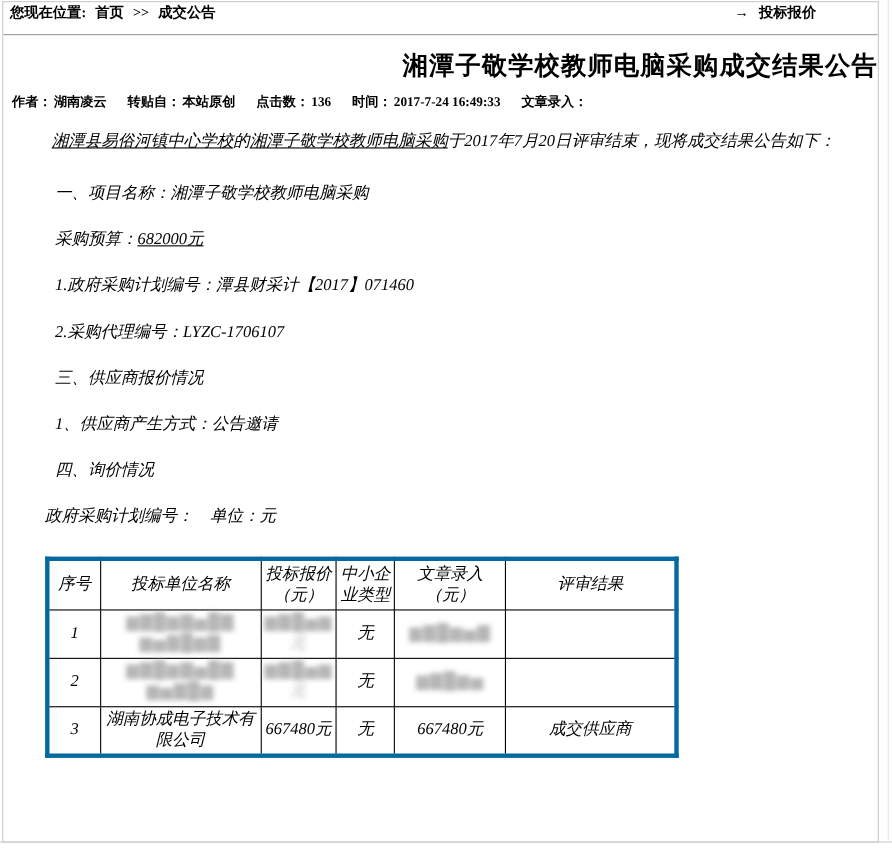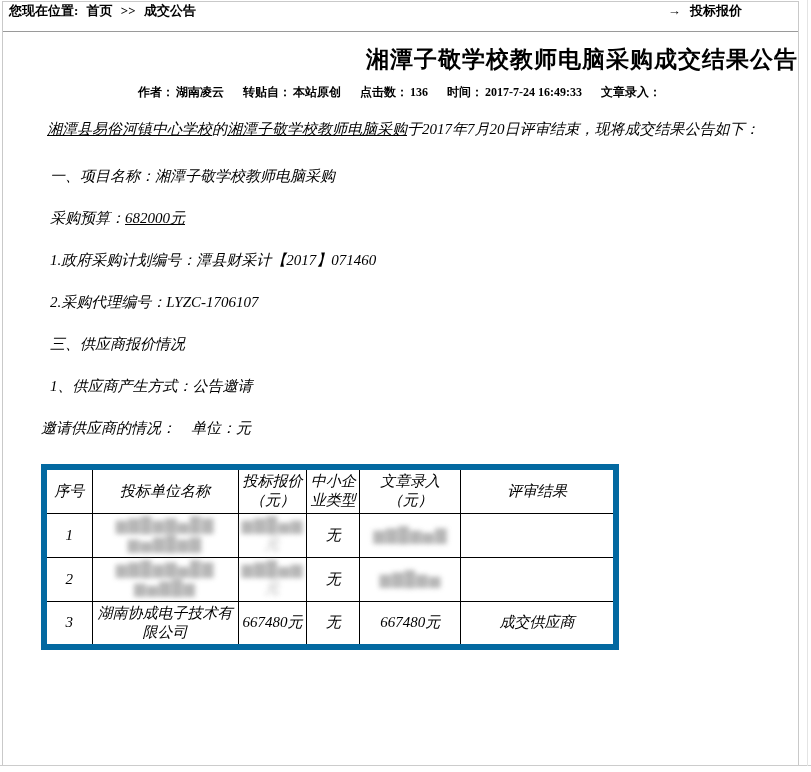--- a/index.html
+++ b/index.html
@@ -34,21 +34,21 @@
 
   .title {
     text-align: right;
     font-size: 23px; font-weight: bold;
     letter-spacing: 1px;
     margin-top: 12px;
     font-family: Liberation Serif, serif;
   }
 
   .meta {
-    text-align: center;
+    text-align: left;
     font-size: 12px; font-weight: bold;
     margin-top: 9px;
     white-space: nowrap;
   }
   .meta .pair { margin: 0 8px; }
   .meta .lab { margin-right: 2px; }
 
   .content { padding: 0 8px; font-size: 15px; font-style: italic; }
 
   .intro {
@@ -57,21 +57,21 @@
     text-indent: 2.4em;
   }
   .u { text-decoration: underline; }
 
   p.sec { margin-top: 22px; line-height: 20px; padding-left: 39px; }
   p.quote { margin-top: 22px; line-height: 20px; padding-left: 30px; }
 
   table.price {
     margin: 26px 0 0 30px;
     border-collapse: collapse;
-    border: 6px solid #0369a1;
+    border: 4px solid #0369a1;
     table-layout: fixed;
     font-size: 15px;
   }
   .price th, .price td {
     border: 1px solid #000;
     text-align: center; vertical-align: middle;
     font-weight: normal;
     padding: 2px 3px;
     line-height: 19px;
   }
@@ -124,22 +124,23 @@
     <p class="intro"><span class="u">湘潭县易俗河镇中心学校</span><span>的</span><span class="u">湘潭子敬学校教师电脑采购</span><span>于2017年7月20日评审结束，现将成交结果公告如下：</span></p>
 
     <p class="sec">一、项目名称：湘潭子敬学校教师电脑采购</p>
 
     <p class="sec"><span>采购预算：</span><span class="u">682000元</span></p>
 
     <p class="sec">1.政府采购计划编号：潭县财采计【2017】071460</p>
     <p class="sec">2.采购代理编号：LYZC-1706107</p>
     <p class="sec">三、供应商报价情况</p>
     <p class="sec">1、供应商产生方式：公告邀请</p>
+    <p class="sec">四、询价情况</p>
 
-    <p class="quote">邀请供应商的情况：　单位：元</p>
+    <p class="quote">政府采购计划编号：　单位：元</p>
 
     <table class="price">
       <thead>
         <tr>
           <th class="col-seq">序号</th>
           <th class="col-name">投标单位名称</th>
           <th class="col-bid">投标报价
 （元）</th>
           <th class="col-type">中小企
 业类型</th>

